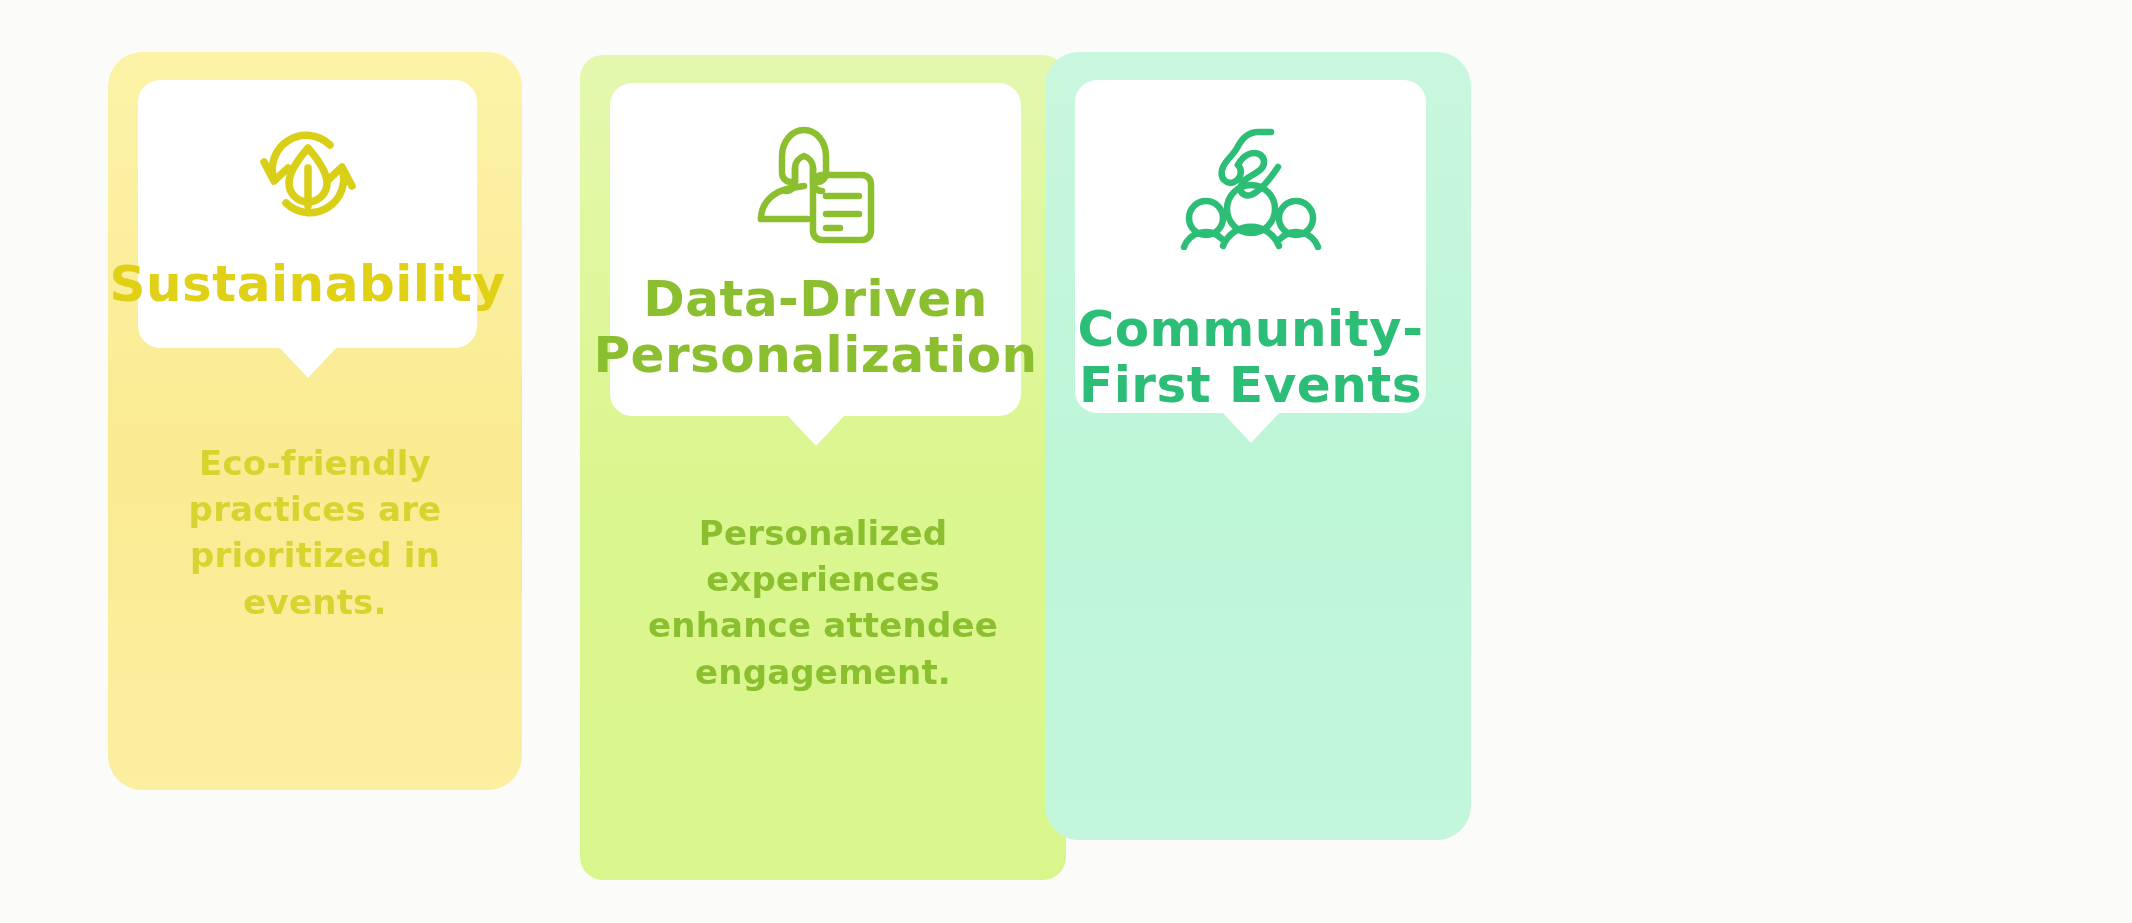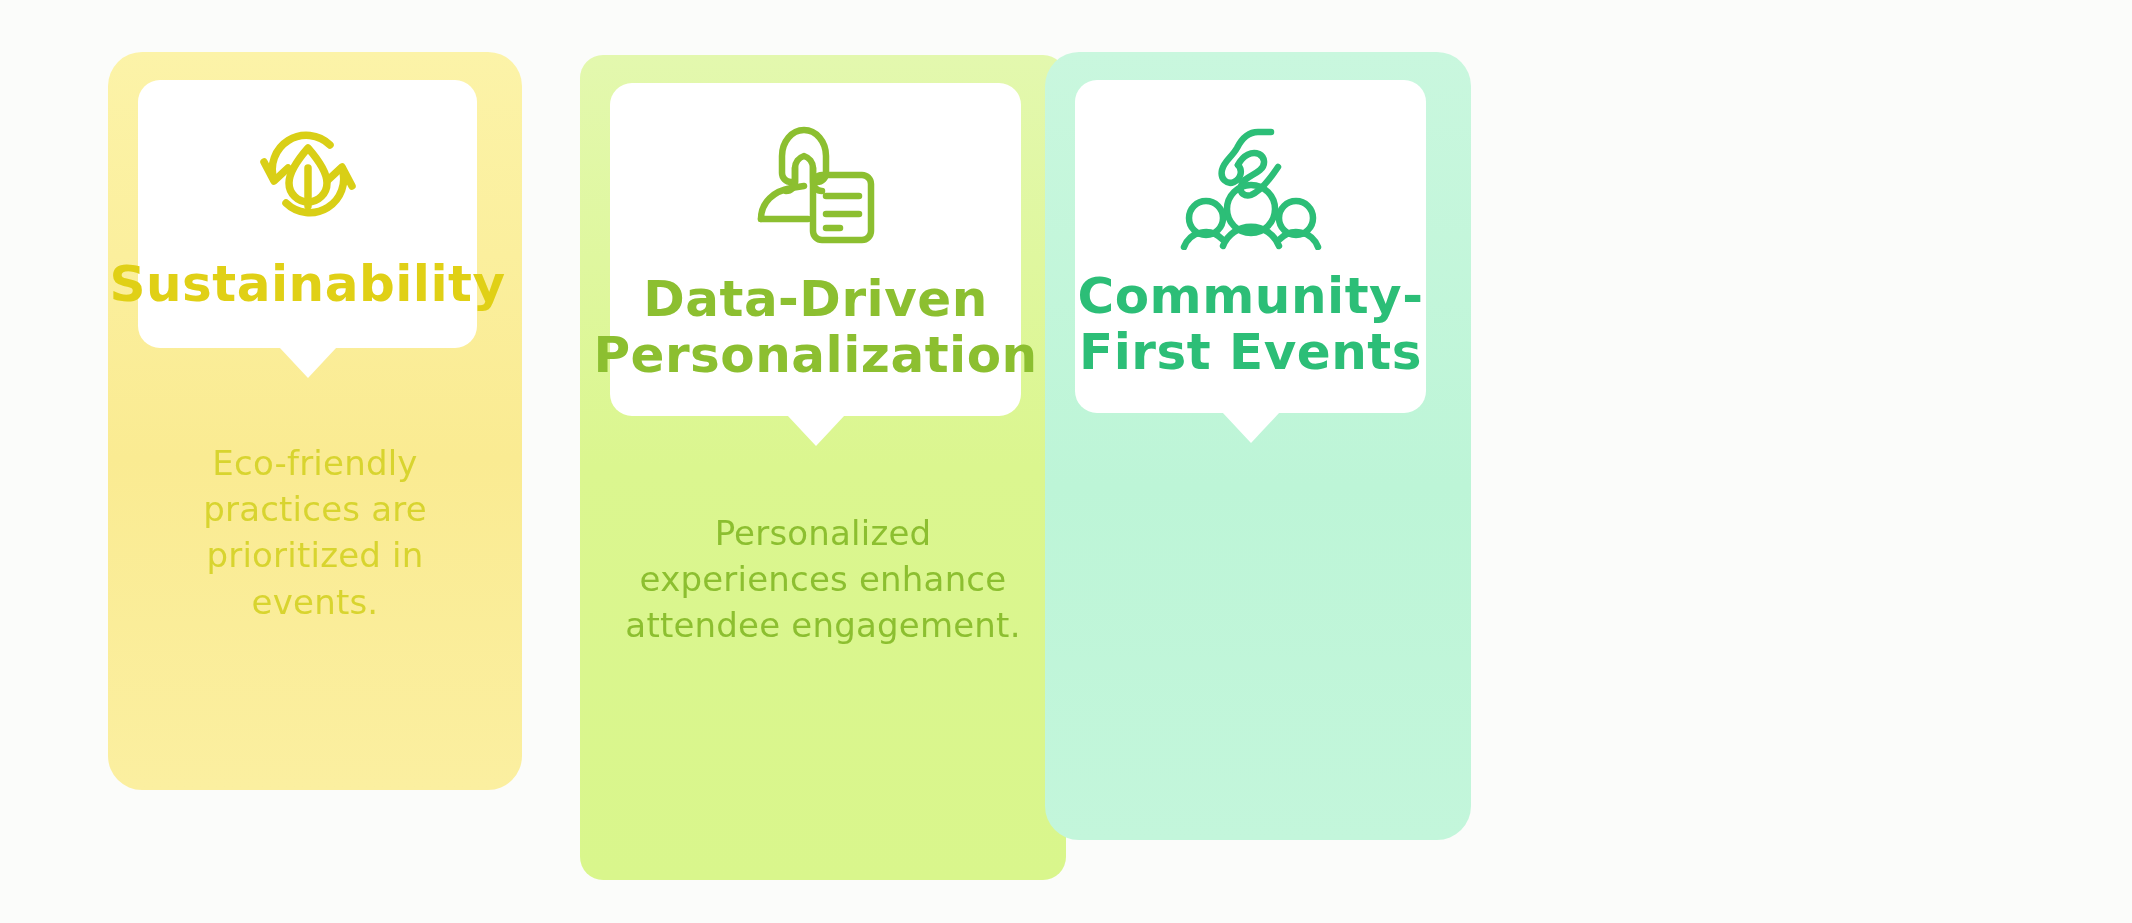--- a/index.html
+++ b/index.html
@@ -81,21 +81,21 @@
     line-height: 1.12;
     letter-spacing: 0.5px;
   }
 
   .card-body {
     position: absolute;
     left: 0;
     right: 0;
     text-align: center;
     font-family: "DejaVu Sans", sans-serif;
-    font-weight: 400;
+    font-weight: 700;
     line-height: 1.36;
     letter-spacing: 0.2px;
     padding: 0 54px;
     box-sizing: border-box;
   }
 
   
   #card-1 {
     left: 108px;  top: 52px;
     width: 414px; height: 738px;
@@ -117,21 +117,21 @@
   #card-2 .icon-wrap { margin-top: 34px; height: 132px; }
   #card-2 .card-title { font-size: 50px; margin-top: 22px; color: #8cbf30; }
   #card-2 .card-body { top: 455px; font-size: 34px; color: #8cbf30; padding: 0 43px; }
 
   
   #card-3 {
     left: 1045px; top: 52px;
     width: 426px; height: 788px;
     background: linear-gradient(180deg, #c9f7de 0%, #bdf5d7 55%, #c3f6db 100%);
   }
-  #card-3 .panel { height: 333px; }
+  #card-3 .panel { height: 333px; justify-content: space-between; }
   #card-3 .icon-wrap { margin-top: 34px; height: 132px; }
   #card-3 .card-title { font-size: 50px; margin-top: 22px; color: #2cbe77; }
   #card-3 .card-body { top: 455px; font-size: 34px; color: #2cbe77; padding: 0 40px; }
 </style>
 </head>
 <body>
 
 <div class="board">
 
   <div class="watermark"></div>

